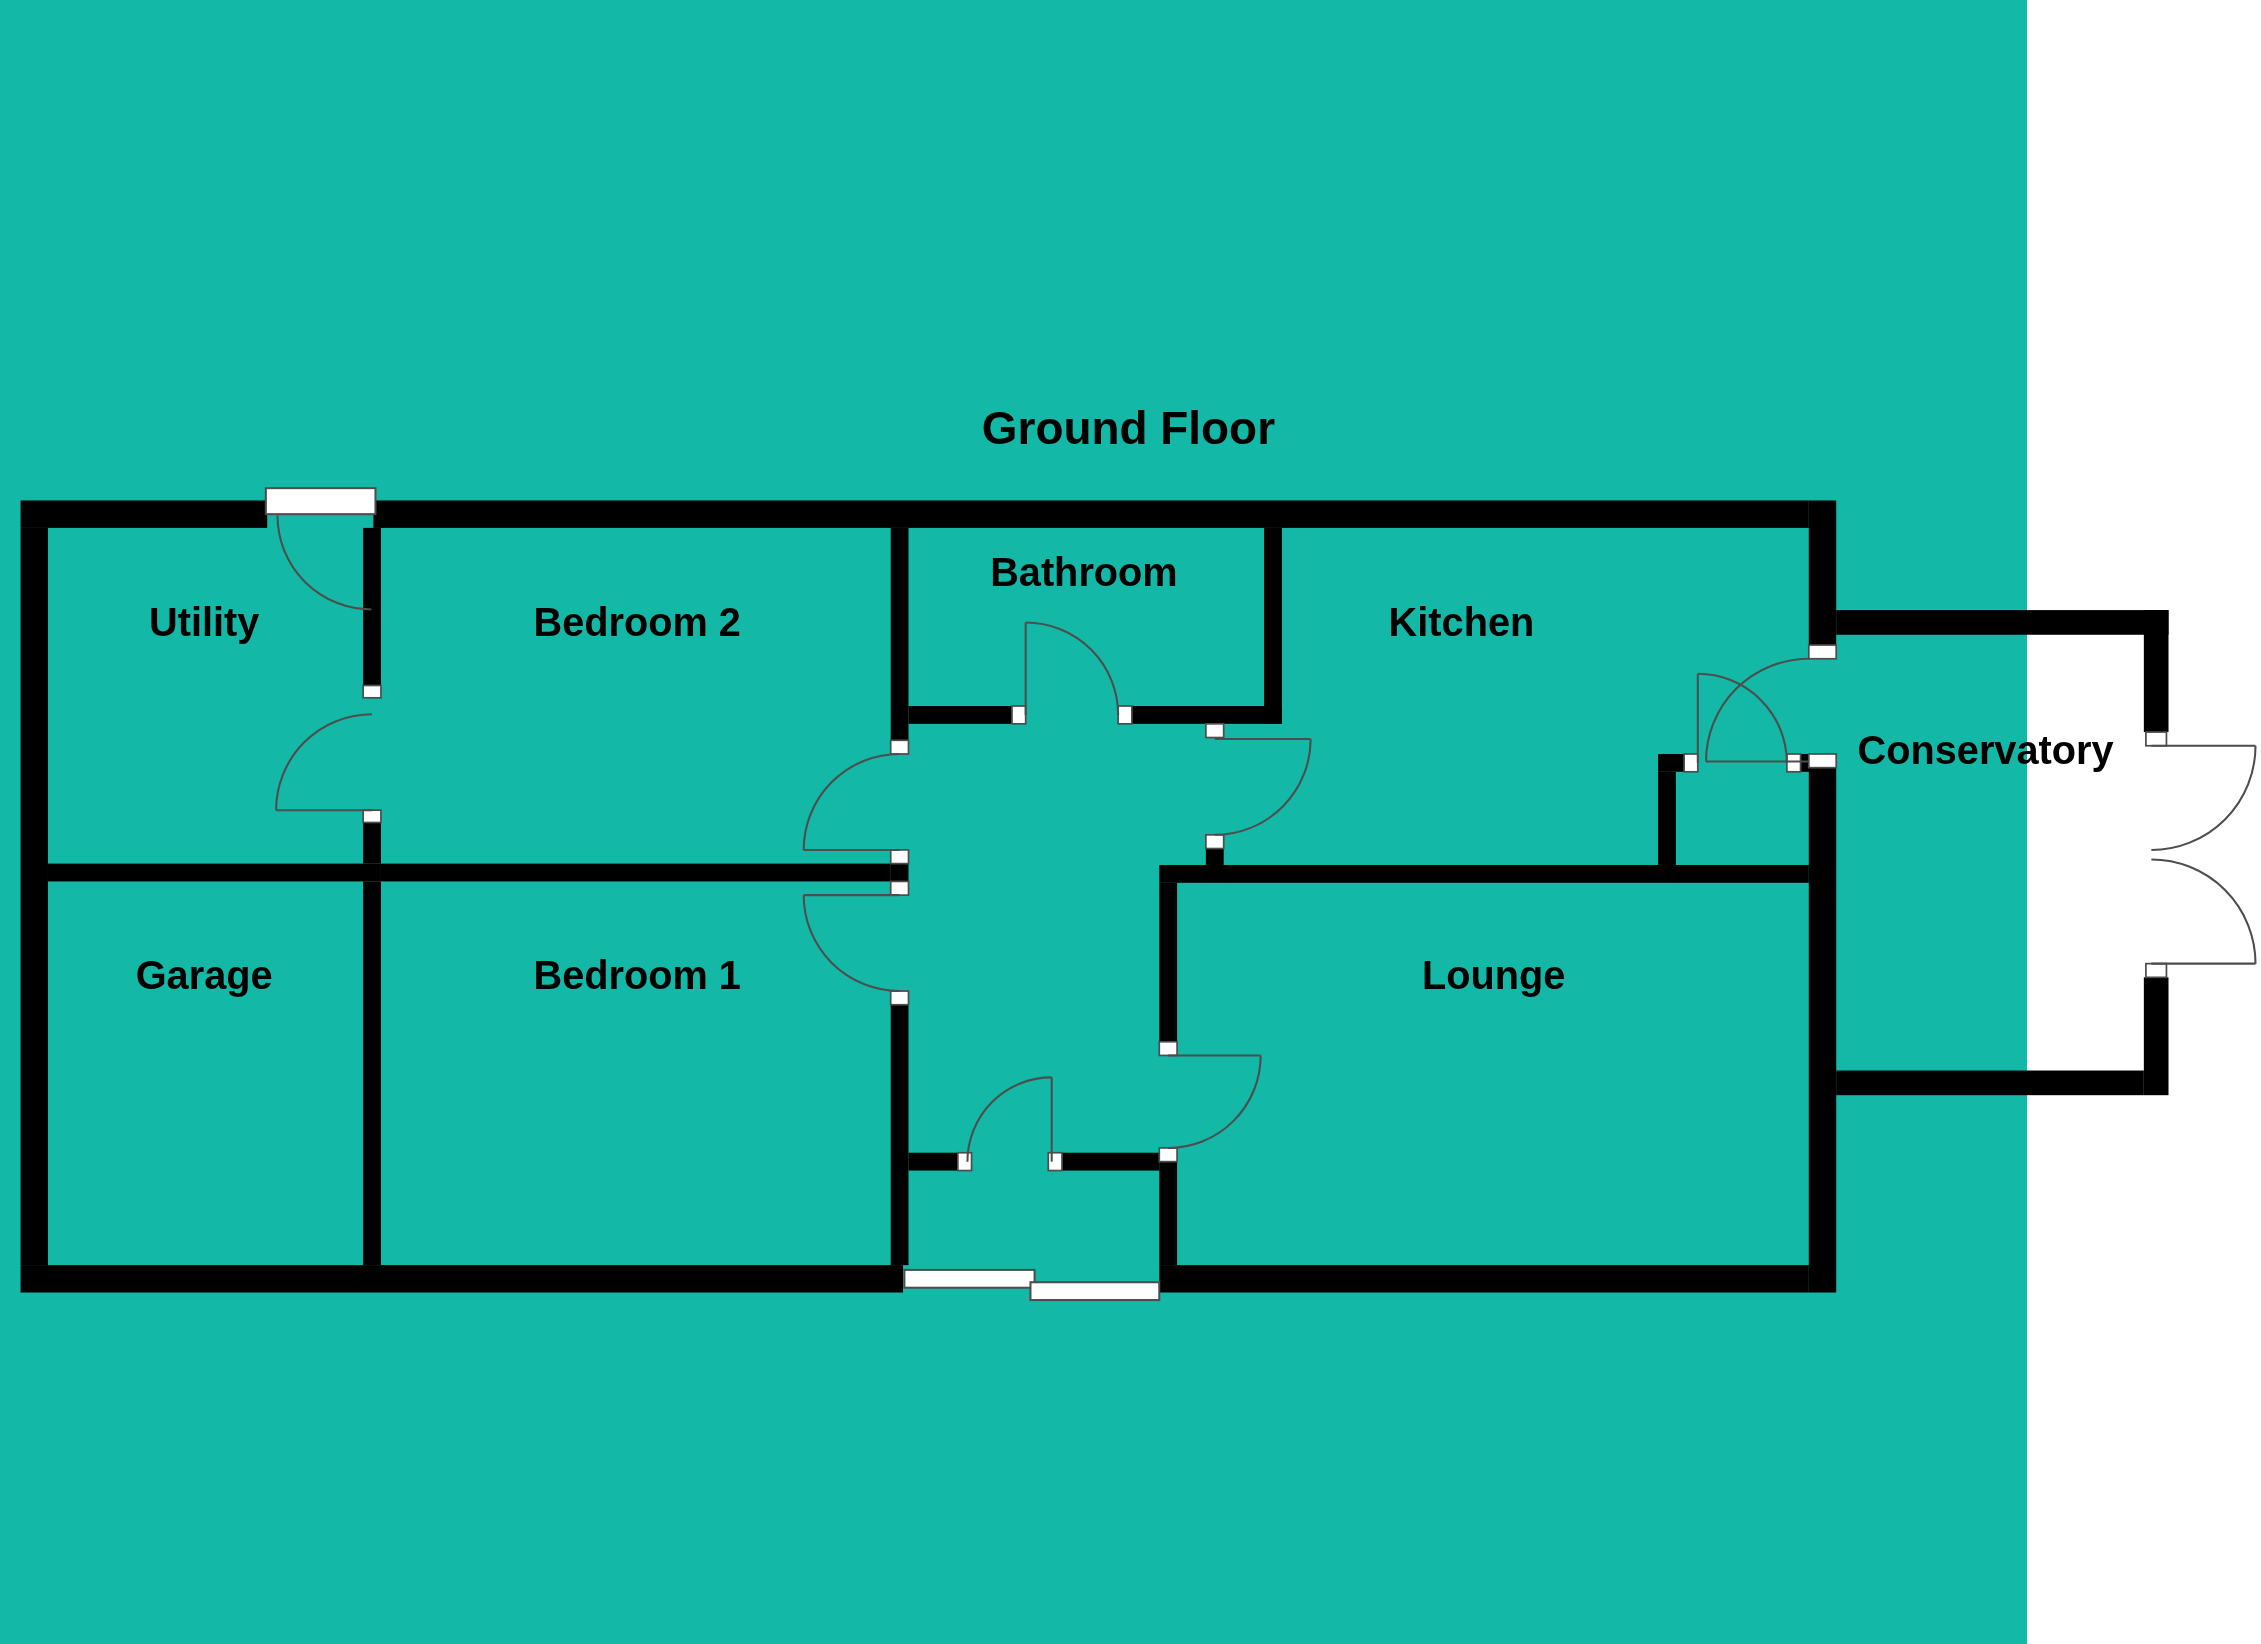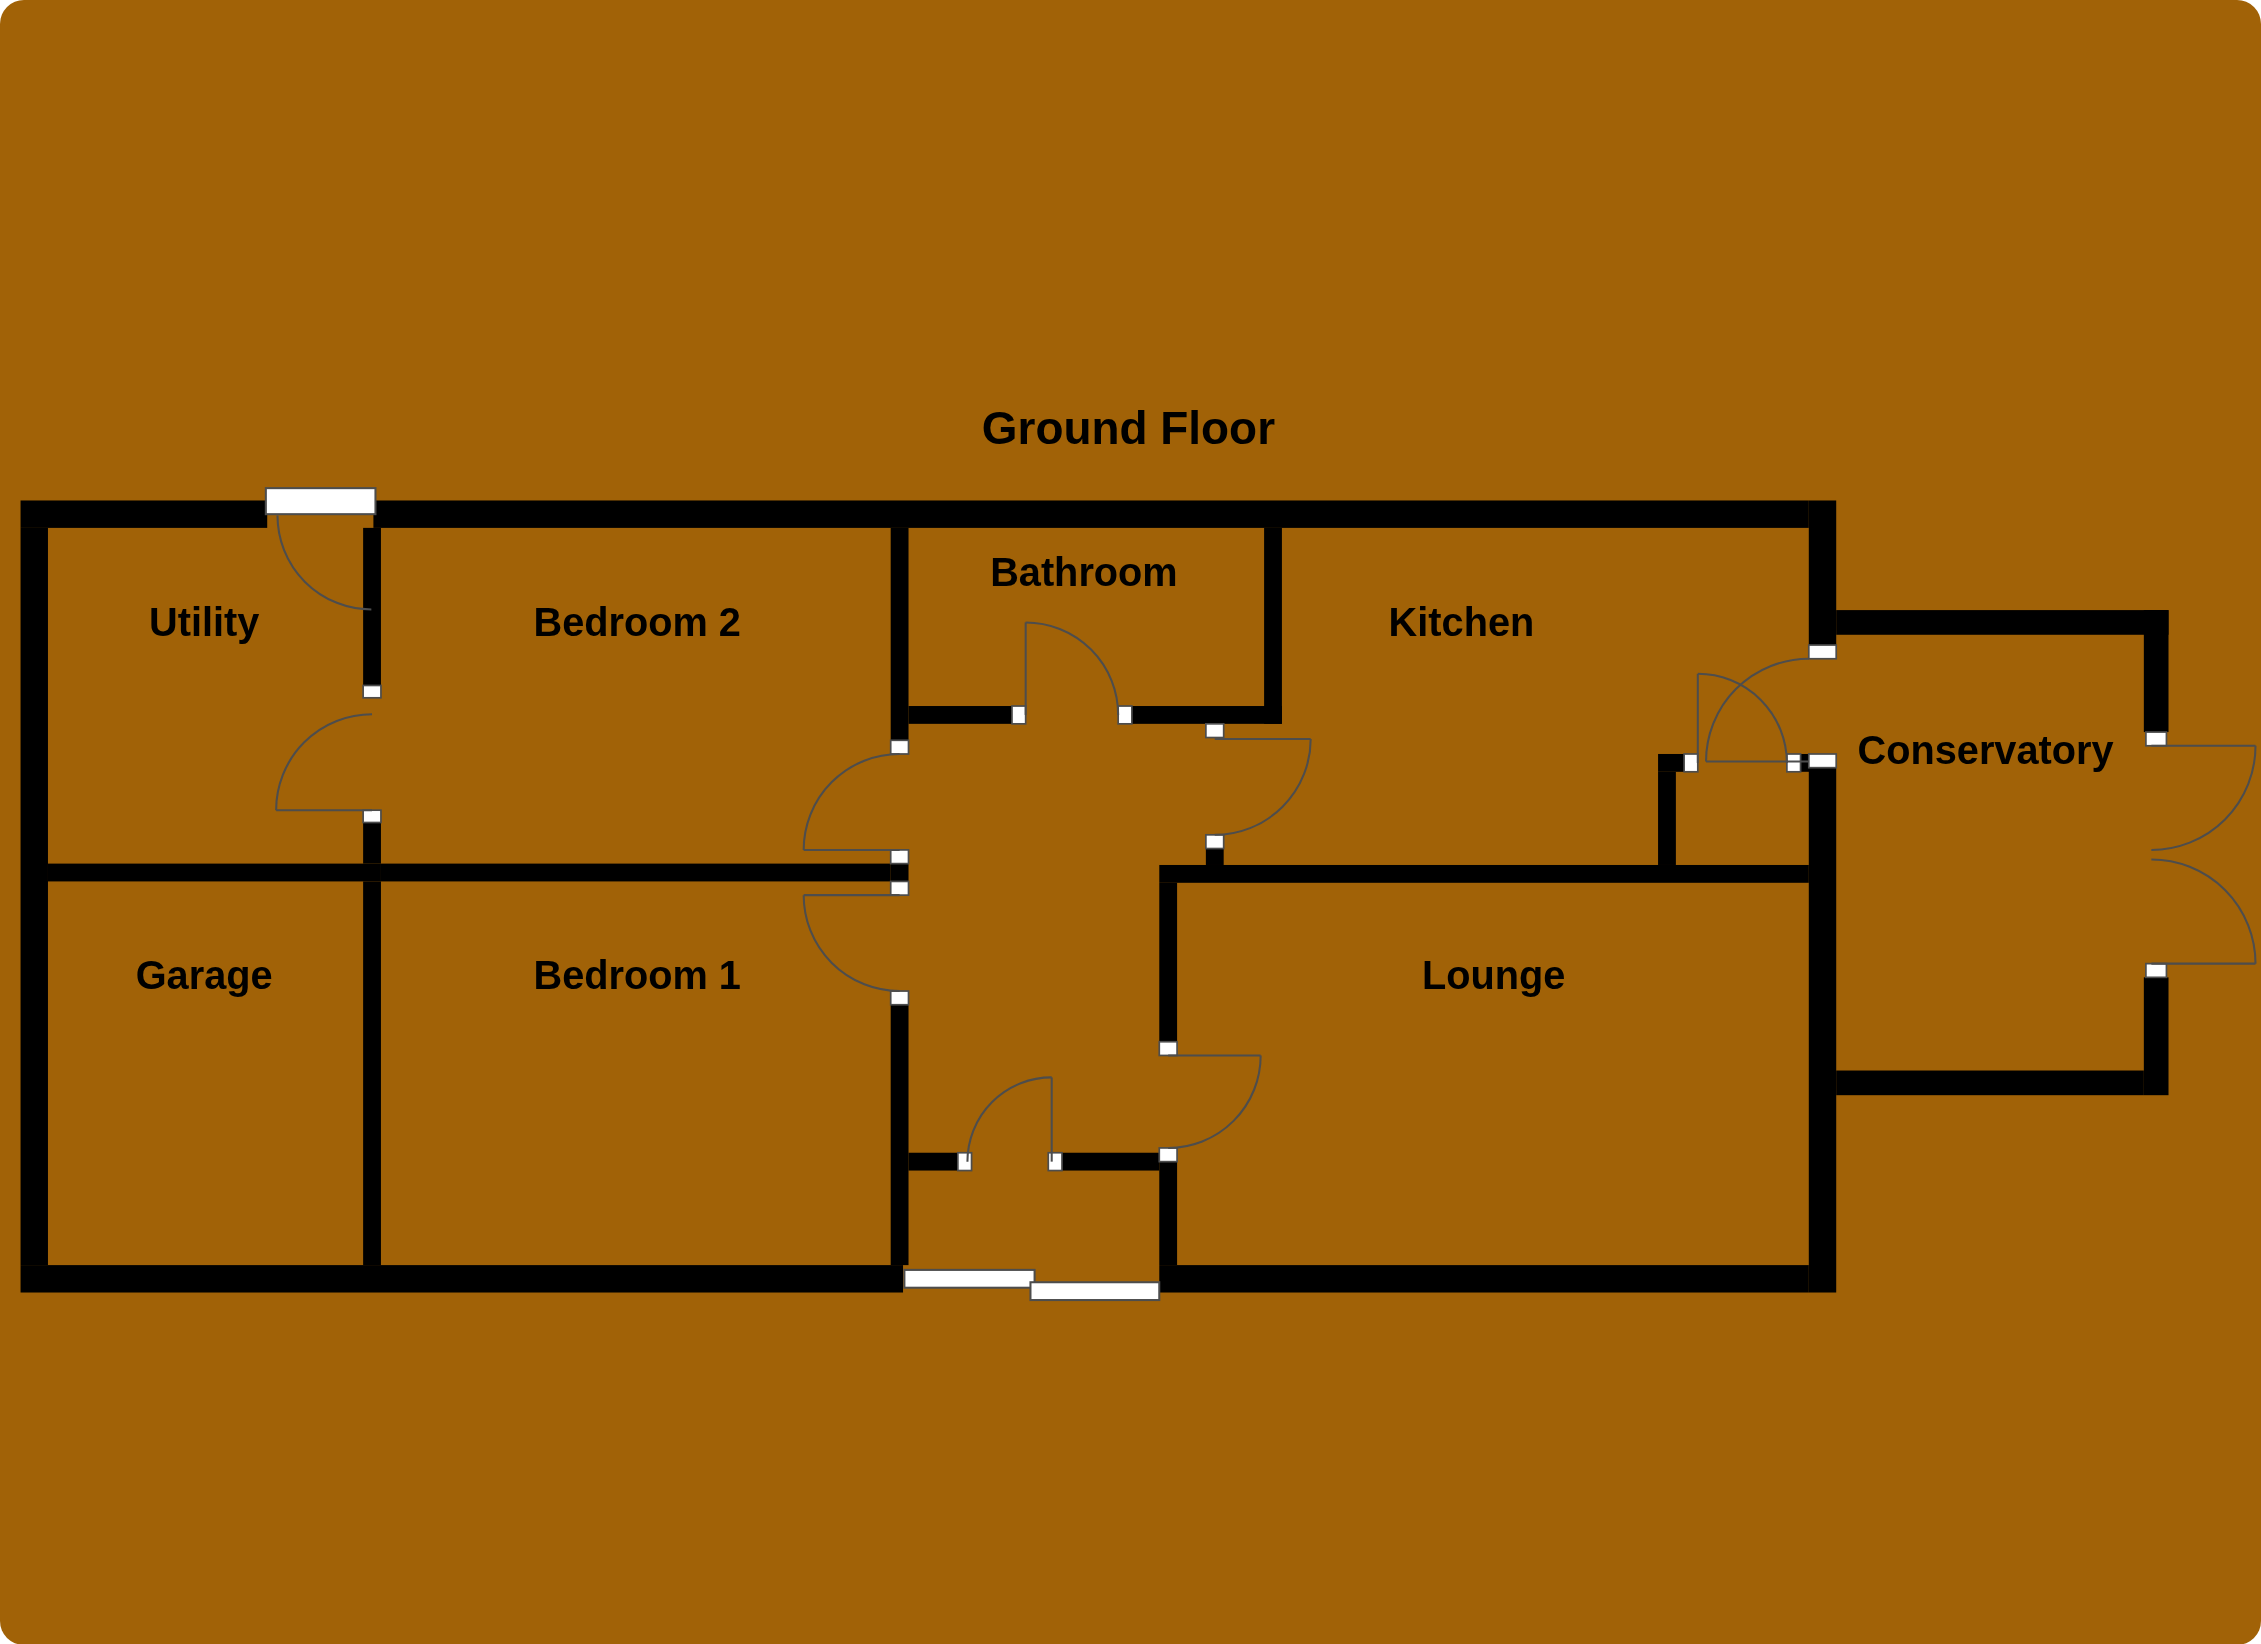--- a/index.html
+++ b/index.html
@@ -5,24 +5,23 @@
   html, body {
     margin: 0;
     padding: 0;
     background: #ffffff;
     width: 2261px;
     height: 1645px;
     font-family: "Liberation Sans", sans-serif;
   }
   #plan-wrap {
     position: relative;
-    width: 2261px;
+    width: 2027px;
     height: 1645px;
-    background: #a16207;
-    border-radius: 24px;
+    background: #14b8a6;
   }
   svg { display: block; }
   .wall   { fill: #000000; stroke: none; }
   .jamb   { fill: #ffffff; stroke: #4d4d4d; stroke-width: 2.5; }
   .swing  { fill: none; stroke: #4d4d4d; stroke-width: 3; }
   .leafln { fill: none; stroke: #4d4d4d; stroke-width: 3; }
   .leafrc { fill: #ffffff; stroke: #4d4d4d; stroke-width: 3; }
   .room-label {
     font-family: "Liberation Sans", sans-serif;
     font-weight: bold;

